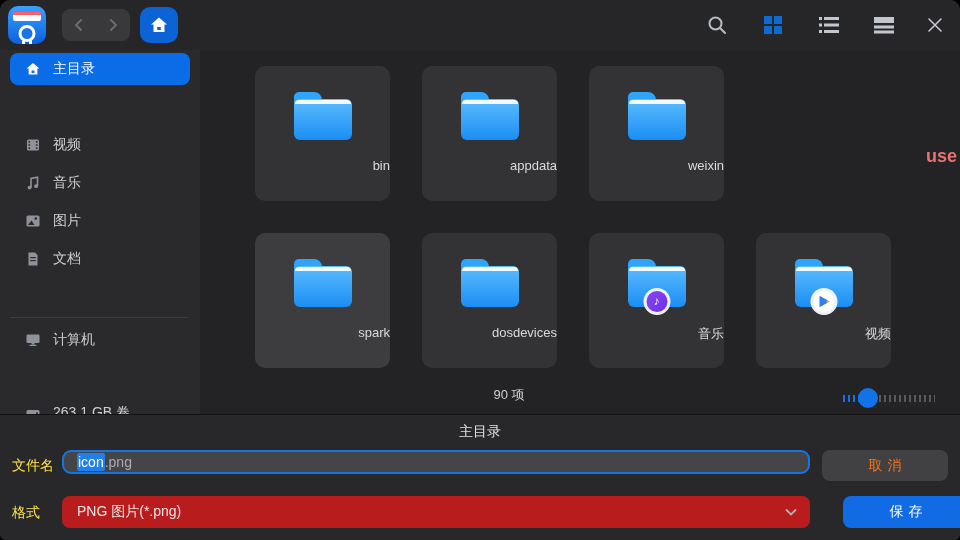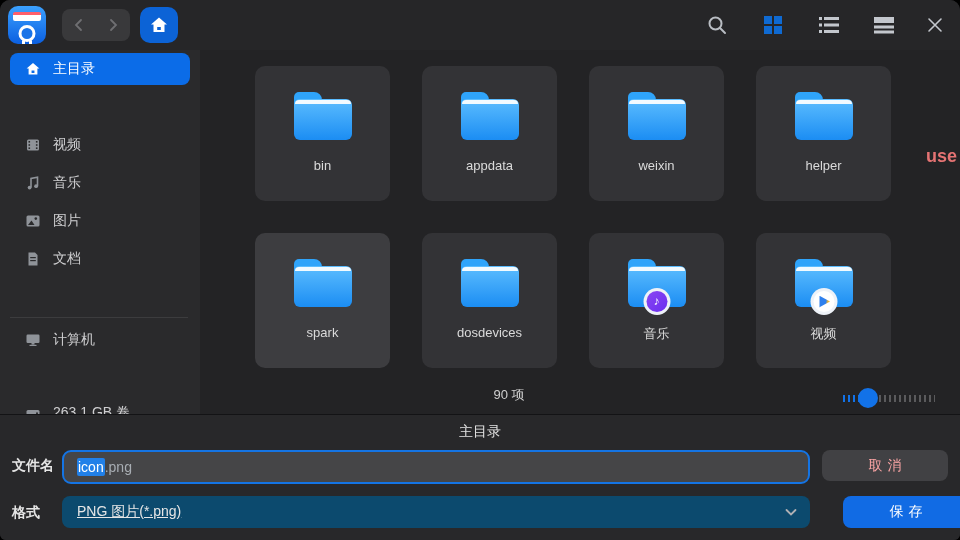--- a/index.html
+++ b/index.html
@@ -19,46 +19,46 @@
   
   .sidebar{position:absolute;left:0;top:50px;width:200px;height:364px;background:#2a2a2c;overflow:hidden;}
   .side-item{position:absolute;left:10px;width:180px;height:32px;border-radius:8px;display:flex;align-items:center;gap:12px;padding-left:14px;box-sizing:border-box;color:#cfcfd1;font-size:14px;}
   .side-item.selected{background:#0b6ce8;color:#fff;}
   .side-item .sicon{width:17px;height:17px;flex:0 0 17px;display:flex;align-items:center;justify-content:center;}
   .side-divider{position:absolute;left:10px;width:178px;height:1px;background:#3c3c3e;}
   
   .main{position:absolute;left:200px;top:50px;width:760px;height:364px;background:#232325;overflow:hidden;}
   .tile{position:absolute;width:135px;height:135px;border-radius:10px;background:#333336;}
   .tile.hover{background:#3d3d40;}
-  .tile .fname{position:absolute;left:0;right:0;top:92px;text-align:center;color:#dadada;font-size:13px;}
+  .tile .fname{position:absolute;left:0;right:0;top:92px;text-align:right;color:#dadada;font-size:13px;}
   .folder{position:absolute;left:50%;top:26px;transform:translateX(-50%);width:58px;height:48px;}
   .folder .tab{position:absolute;left:0;top:0;width:28px;height:14px;border-radius:5px 8px 0 0;background:#2fa4fa;}
   .folder .fbody{position:absolute;left:0;top:7px;width:58px;height:41px;border-radius:6px;background:linear-gradient(180deg,#5cbdff 0%,#1b8df3 100%);}
   .folder .fstripe{position:absolute;left:1px;top:8px;width:56px;height:4px;border-radius:4px 4px 0 0;background:rgba(255,255,255,.92);}
   .badge{position:absolute;left:50%;top:29px;transform:translate(-50%,0);width:27px;height:27px;border-radius:50%;background:#eef2f8;display:flex;align-items:center;justify-content:center;}
   .badge .music-in{width:21px;height:21px;border-radius:50%;background:linear-gradient(135deg,#8a46f2,#6a2ef0);color:#fff;font-size:12px;line-height:21px;text-align:center;}
   .badge .video-in{width:21px;height:21px;border-radius:50%;background:#fff;display:flex;align-items:center;justify-content:center;}
   .badge .play{width:11px;height:12px;margin-left:2px;clip-path:polygon(0 0,100% 50%,0 100%);background:linear-gradient(100deg,#2f80ed 55%,#f2b32c 72%);}
   .status-count{position:absolute;left:309px;top:336px;transform:translateX(-50%);color:#cfcfcf;font-size:13px;}
   .slider{position:absolute;left:643px;top:338px;width:92px;height:20px;}
   .slider .dash-blue{position:absolute;left:0;top:7px;width:20px;height:7px;background:repeating-linear-gradient(90deg,#1272e8 0 2px,transparent 2px 5px);}
   .slider .dash-gray{position:absolute;left:36px;right:0;top:7px;height:7px;background:repeating-linear-gradient(90deg,#5a5a5c 0 2px,transparent 2px 5px);}
   .slider .thumb{position:absolute;left:15px;top:0;width:20px;height:20px;border-radius:50%;background:#1272e8;}
   .watermark{position:absolute;left:726px;top:96px;color:#e57373;font-size:18px;font-weight:bold;white-space:nowrap;}
   
   .footer{position:absolute;left:0;top:414px;width:960px;height:126px;background:#28282a;border-top:1px solid #131315;box-sizing:border-box;}
   .loc-title{position:absolute;left:0;right:0;top:8px;text-align:center;color:#e2e2e2;font-size:14px;}
-  .frow-label{position:absolute;left:12px;color:#e5e5e5;font-size:14px;font-weight:bold;}
-  .filename-input{position:absolute;left:62px;top:35px;width:748px;height:34px;box-sizing:border-box;background:#454547;border:2px solid #1474e4;border-radius:9px;display:flex;align-items:center;padding-left:13px;font-size:14px;}
+  .frow-label{position:absolute;left:12px;color:#fde047;font-size:14px;}
+  .filename-input{position:absolute;left:62px;top:35px;width:748px;height:24px;box-sizing:border-box;background:#454547;border:2px solid #1474e4;border-radius:9px;display:flex;align-items:center;padding-left:13px;font-size:14px;}
   .filename-input .sel{background:#2180e8;color:#fff;border-radius:2px;padding:1px 1px;}
   .filename-input .rest{color:#a8adb3;}
   .btn{position:absolute;left:822px;width:126px;height:31px;border-radius:8px;display:flex;align-items:center;justify-content:center;font-size:14px;letter-spacing:5px;text-indent:5px;}
-  .btn.cancel{top:35px;background:#414144;color:#fca5a5;}
+  .btn.cancel{top:35px;background:#414144;color:#f97316;}
   .btn.save{top:81px;height:32px;background:#116be4;color:#fff;margin-left:21px;}
-  .format-select{position:absolute;left:62px;top:81px;width:748px;height:32px;box-sizing:border-box;background:#0c4a6e;border-radius:8px;display:flex;align-items:center;padding-left:15px;color:#e6e6e6;font-size:14px;text-decoration:underline;}
+  .format-select{position:absolute;left:62px;top:81px;width:748px;height:32px;box-sizing:border-box;background:#b91c1c;border-radius:8px;display:flex;align-items:center;padding-left:15px;color:#e6e6e6;font-size:14px;}
   .format-select .chev{position:absolute;right:12px;top:50%;transform:translateY(-50%);}
 </style>
 </head>
 <body>
 
 <div class="window">
 
   <div class="titlebar">
     <div class="applogo">
       <div class="stripe"></div>
@@ -227,28 +227,20 @@
       <div class="fname">appdata</div>
     </div>
     <div class="tile" style="left:389px;top:16px">
       <div class="folder">
           <div class="tab"></div>
           <div class="fbody"></div>
           <div class="fstripe"></div>
         </div>
       <div class="fname">weixin</div>
     </div>
-    <div class="tile" style="left:556px;top:16px">
-      <div class="folder">
-          <div class="tab"></div>
-          <div class="fbody"></div>
-          <div class="fstripe"></div>
-        </div>
-      <div class="fname">helper</div>
-    </div>
 
     <div class="tile hover" style="left:55px;top:183px">
       <div class="folder">
           <div class="tab"></div>
           <div class="fbody"></div>
           <div class="fstripe"></div>
         </div>
       <div class="fname">spark</div>
     </div>
     <div class="tile" style="left:222px;top:183px">

